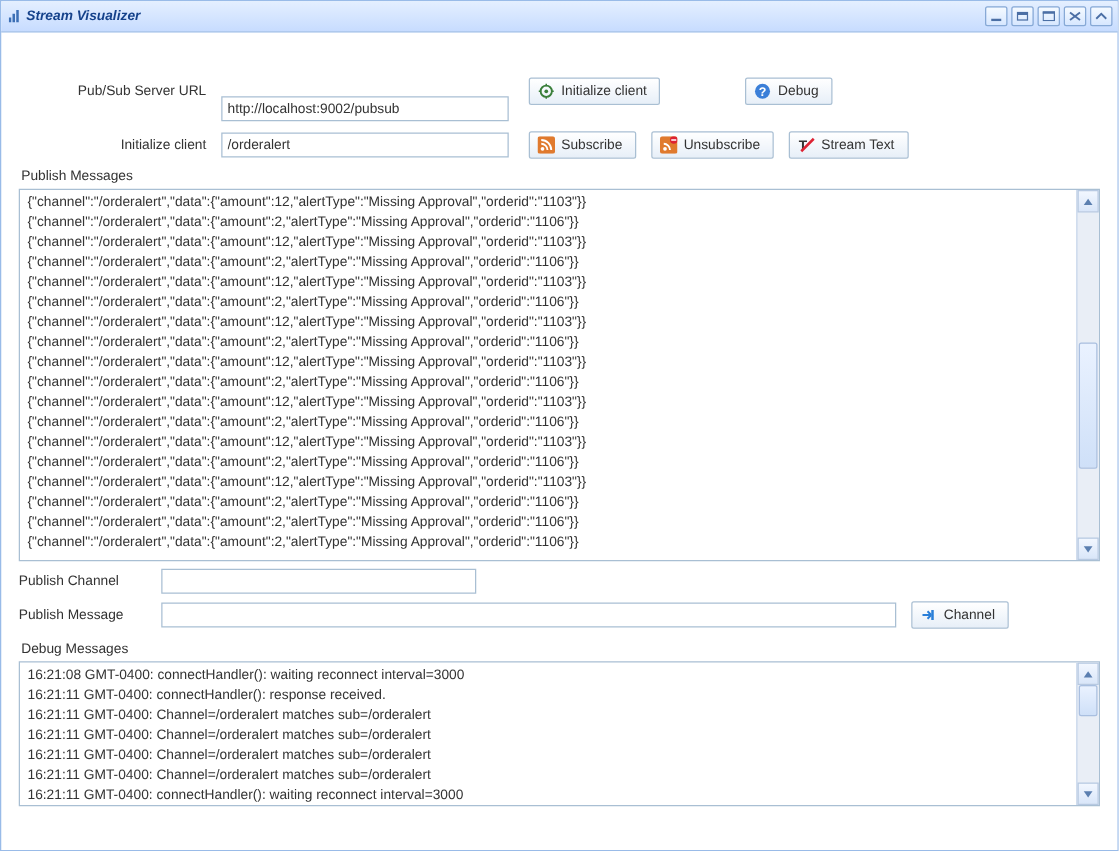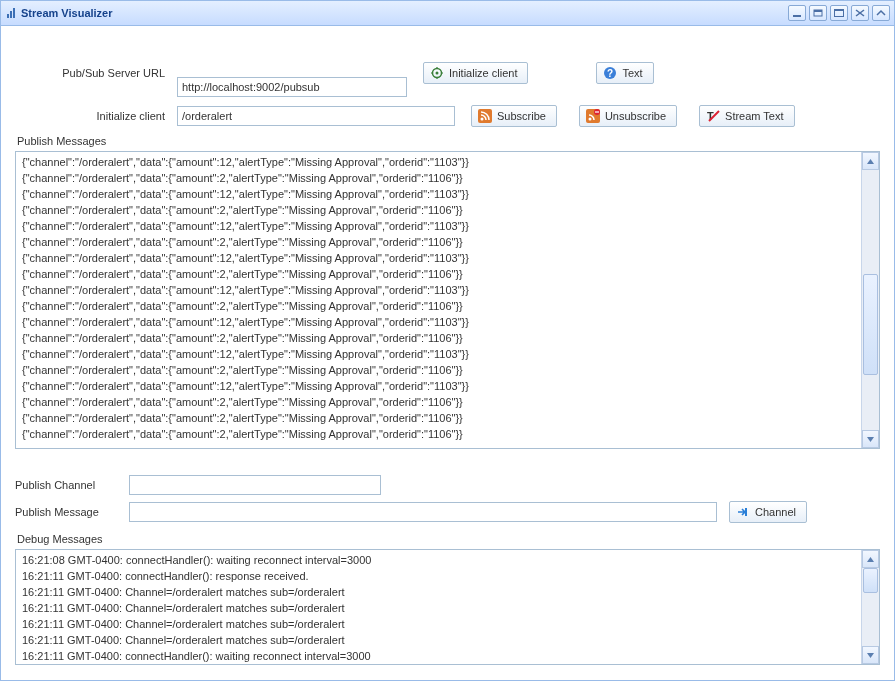--- a/index.html
+++ b/index.html
@@ -1,41 +1,41 @@
 <!DOCTYPE html>
 <html><head>
 <meta charset="utf-8">
 <style>
   html, body { margin:0; padding:0; font-family: Tahoma, Arial, sans-serif; font-size:11px; color:#333; background:#fff; }
   .window { width:895px; height:681px; box-sizing:border-box; border:1px solid #99BBE8; background:#fff; position:relative; }
   .titlebar { height:24px; background:linear-gradient(#e4efff,#c7dcff); border-bottom:1px solid #99BBE8; display:flex; align-items:center; padding:0 4px; }
   .titlebar .tb-icon { width:10px; height:10px; margin:0 4px 0 2px; display:flex; align-items:center; justify-content:center;}
-  .titlebar .title { font-weight:bold; color:#15428B; flex:1; }
+  .titlebar .title { font-weight:bold; color:#15428B; flex:1;font-style:italic; }
   .titlebar .controls { display:flex; gap:3px; }
   .tb-btn { width:16px; height:14px; border:1px solid #87a9d6; border-radius:2px; background:linear-gradient(#f5faff,#d7e7ff); display:flex; align-items:center; justify-content:center; cursor:pointer; }
   .tb-btn svg { display:block; }
   .body { position:absolute; top:24px; left:0; right:0; bottom:0; padding:24px 14px 10px 14px; box-sizing:border-box;border-radius:17px; }
   .form-row { display:flex; align-items:center; margin-bottom:8px; }
   .form-label { width:150px; text-align:right; padding-right:12px; color:#333; }
   .text-input { height:20px; border:1px solid #A9BFD3; background:#fff; padding:0 4px; font-family:inherit; font-size:11px; color:#333; box-sizing:border-box; }
   .w-url { width:230px;margin-top:28px; }
-  .w-channel { width:278px; }
-  .btn { height:22px; border:1px solid #A9BFD3; background:linear-gradient(#ffffff,#e7eff8); border-radius:2px; padding:0 10px 0 6px; display:inline-flex; align-items:center; gap:5px; cursor:pointer; color:#333; font-family:inherit; font-size:11px; margin-left:22px; }
+  .w-channel { width:230px; }
+  .btn { height:22px; border:1px solid #A9BFD3; background:linear-gradient(#ffffff,#e7eff8); border-radius:2px; padding:0 10px 0 6px; display:inline-flex; align-items:center; gap:5px; cursor:pointer; color:#333; font-family:inherit; font-size:11px; margin-left:12px; }
   .btn .icon { width:14px; height:14px; display:flex; align-items:center; justify-content:center; }
   .btn.first { margin-left:16px; }
   .section-label { margin:6px 0 4px 2px; color:#333; }
   .textarea-box { border:1px solid #A9BFD3; background:#fff; position:relative; }
   .ta-received { height:296px; }
   .ta-debug { height:114px; }
   .scrollpad { position:absolute; top:0; bottom:0; right:0; width:17px; background:#e9eef6; border-left:1px solid #c8d6ea; display:flex; flex-direction:column; }
   .scroll-arrow { height:16px; border:1px solid #b7c9e2; margin:0; background:linear-gradient(#f2f7ff,#d9e6f9); display:flex; align-items:center; justify-content:center; cursor:pointer;}
   .scroll-track { flex:1; position:relative; }
   .scroll-thumb { position:absolute; left:1px; right:1px; background:linear-gradient(#eaf2ff,#cfe0f8); border:1px solid #a9bfe0; border-radius:2px; }
   .ta-content { position:absolute; top:2px; left:6px; right:19px; bottom:2px; overflow:hidden; font-family:inherit; font-size:11px; line-height:16px; color:#333; white-space:pre; }
-  .pub-row { display:flex; align-items:center; margin-top:26px; }
+  .pub-row { display:flex; align-items:center; margin-top:6px; }
   .pub-label { width:108px; padding-right:6px; color:#333; }
   .w-pubchan { width:252px; }
   .w-pubmsg  { flex:0 0 588px; width:588px; }
   .help-gap { margin-left:68px; }
 </style>
 </head>
 <body>
 
 <div class="window">
   <div class="titlebar">
@@ -94,21 +94,21 @@
           </span>
         <span>Initialize client</span>
       </button>
       <button class="btn help-gap">
         <span class="icon">
             <svg width="14" height="14">
               <circle cx="7" cy="7" r="6" fill="#3b7fd8"></circle>
               <text x="7" y="11" text-anchor="middle" font-size="10" font-weight="bold" fill="#fff">?</text>
             </svg>
           </span>
-        <span>Text</span>
+        <span>Debug</span>
       </button>
     </div>
 
     <div class="form-row">
       <div class="form-label">Initialize client</div>
       <input class="text-input w-channel" value="/orderalert" style="">
       <button class="btn first">
         <span class="icon">
             <svg width="14" height="14">
               <rect width="14" height="14" rx="2" fill="#e07a2e"></rect>

